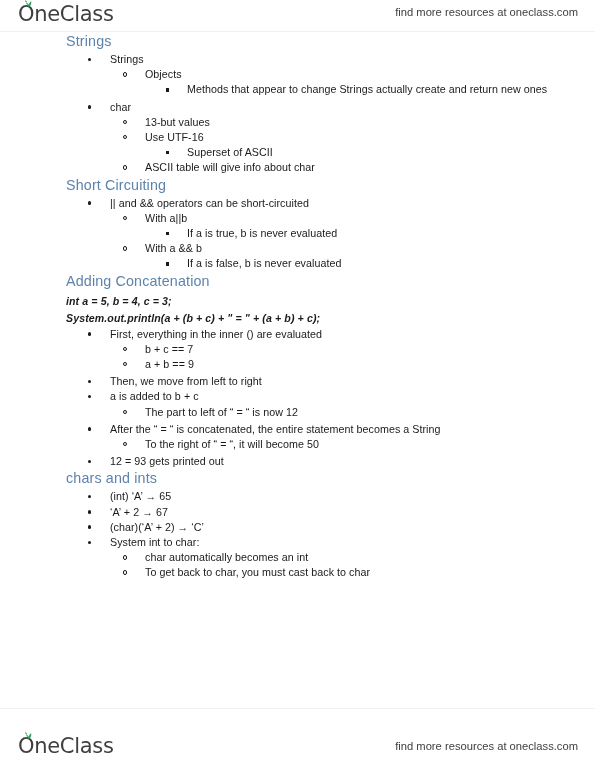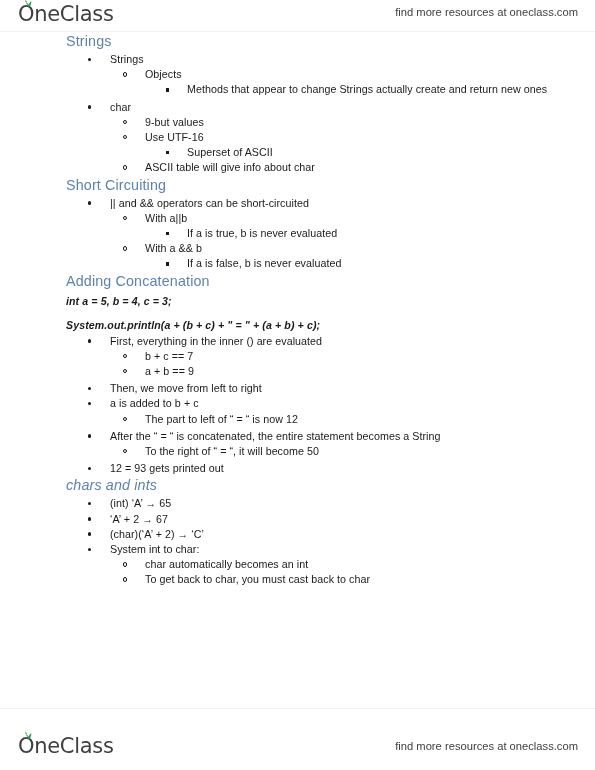--- a/index.html
+++ b/index.html
@@ -118,33 +118,33 @@
     font-size: 14.3px;
     line-height: 18px;
     color: #5d83ad;
     font-family: "Liberation Sans", sans-serif;
     letter-spacing: 0.15px;
     white-space: nowrap;
   }
   .sec-strings  { margin-top: 48px; }
   .sec-short    { margin-top: 18.5px; }
   .sec-concat   { margin-top: 19px; }
-  .sec-chars    { margin-top: 20px; font-style: italic; }
+  .sec-chars    { margin-top: 20px; }
 
   .code-line {
     font-style: italic;
     font-weight: bold;
     font-size: 10.6px;
     line-height: 14px;
     color: #1a1a1a;
     margin: 4px 0 0 0;
     white-space: pre;
     letter-spacing: 0.1px;
   }
-  .code-line.spaced { margin-top: 10px; }
+  .code-line.spaced { margin-top: 3px; }
 
   ul.lvl {
     list-style: none;
     margin: 0;
     padding: 0;
   }
   ul.lvl > li {
     position: relative;
     font-size: 10.7px;
     line-height: 15.2px;
@@ -214,21 +214,21 @@
     <ul class="lvl l2">
       <li><span class="mk"></span><span class="txt">Objects</span></li>
     </ul>
     <ul class="lvl l3">
       <li><span class="mk"></span><span class="txt">Methods that appear to change Strings actually create and return new ones</span></li>
     </ul>
     <ul class="lvl l1">
       <li><span class="mk"></span><span class="txt">char</span></li>
     </ul>
     <ul class="lvl l2">
-      <li><span class="mk"></span><span class="txt">9-but values</span></li>
+      <li><span class="mk"></span><span class="txt">13-but values</span></li>
       <li><span class="mk"></span><span class="txt">Use UTF-16</span></li>
     </ul>
     <ul class="lvl l3">
       <li><span class="mk"></span><span class="txt">Superset of ASCII</span></li>
     </ul>
     <ul class="lvl l2">
       <li><span class="mk"></span><span class="txt">ASCII table will give info about char</span></li>
     </ul>
 
     <h2 class="section-heading sec-short">Short Circuiting</h2>

